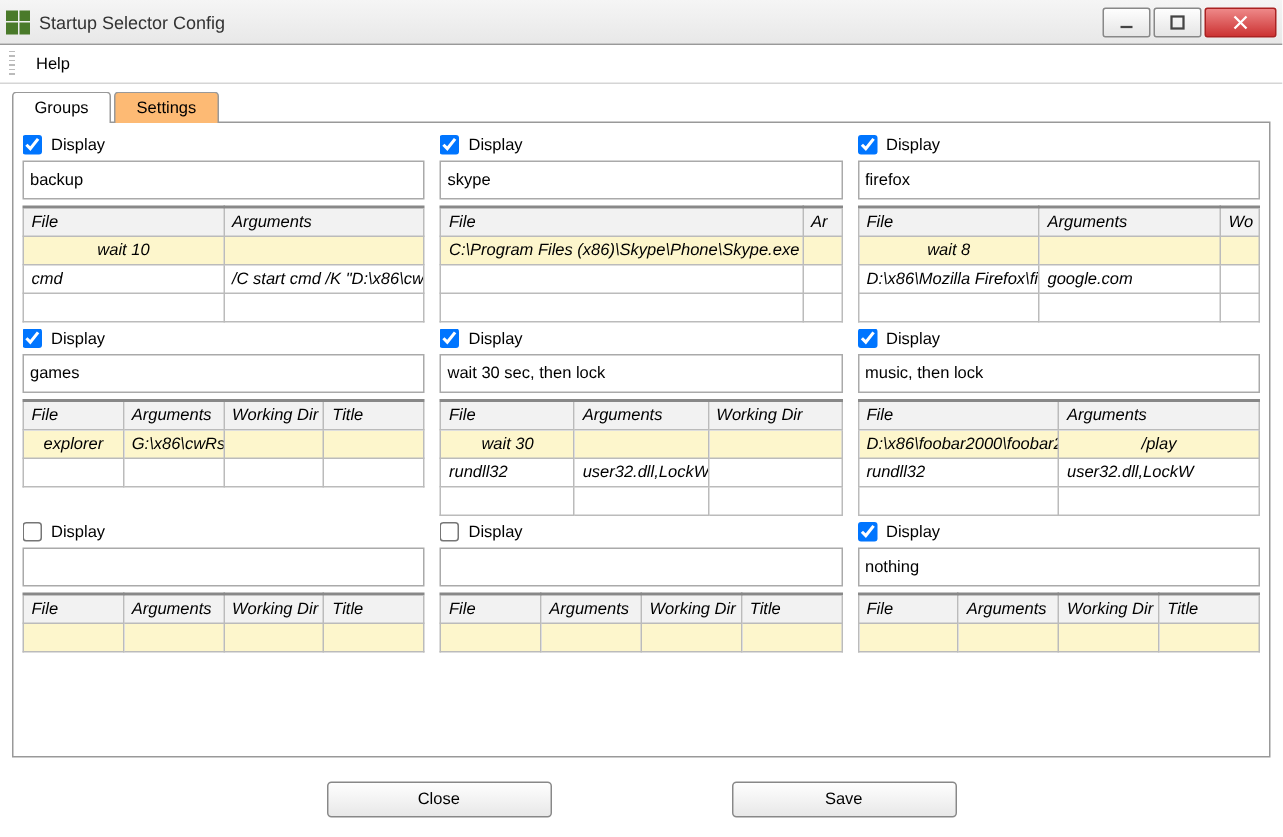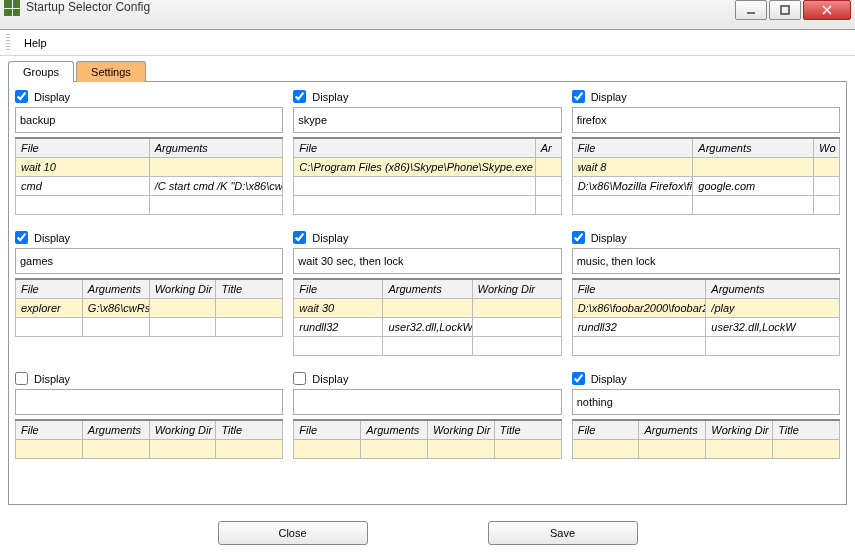--- a/index.html
+++ b/index.html
@@ -1,48 +1,48 @@
 <!DOCTYPE html>
 <html><head>
 <meta charset="utf-8">
 <style>
 * { box-sizing: border-box; margin: 0; padding: 0; }
 body { font-family: "Segoe UI", Tahoma, sans-serif; font-size: 11px; background: #fff; width: 855px; height: 558px; overflow: hidden; }
 
-.titlebar { height: 30px; background: linear-gradient(#f5f5f5, #e8e8e8); border-bottom: 1px solid #999; display: flex; align-items: flex-start; padding: 0 4px; }
+.titlebar { height: 30px; background: linear-gradient(#f5f5f5, #e8e8e8); border-bottom: 1px solid #999; display: flex; align-items: center; padding: 0 4px; }
 .titlebar .app-icon { width: 16px; height: 16px; margin-right: 6px; display: grid; grid-template: 1fr 1fr / 1fr 1fr; gap: 1px; }
 .titlebar .app-icon span { background: #4a7a2a; }
 .titlebar .title-text { flex: 1; font-size: 12px; color: #333; }
 .win-btns { display: flex; gap: 2px; }
 .win-btn { width: 32px; height: 20px; border: 1px solid #888; background: linear-gradient(#fefefe,#e5e5e5); border-radius: 2px; display: flex; align-items: center; justify-content: center; font-size: 10px; color: #333; }
 .win-btn.close { background: linear-gradient(#e88,#c33); color: #fff; width: 48px; border-color: #a22; }
 .win-btn.close svg { stroke: #fff; }
 .win-btn svg { width: 10px; height: 10px; stroke: #444; stroke-width: 1.5; fill: none; }
 
 .menubar { height: 26px; border-bottom: 1px solid #d5d5d5; display: flex; align-items: center; padding: 0 6px; }
 .menubar .grip { width: 4px; height: 18px; background: repeating-linear-gradient(#bbb 0 1px, transparent 1px 3px); margin-right: 6px; }
 .menubar .menu-item { padding: 4px 8px; }
 
 .tabs { display: flex; padding: 4px 8px 0 8px; }
 .tab { padding: 4px 14px; border: 1px solid #999; border-bottom: none; border-radius: 3px 3px 0 0; background: #fdba74; margin-right: 2px; position: relative; top: 1px; }
 .tab.active { background: #fff; font-weight: normal; z-index: 2; }
 
 .tab-panel { border: 1px solid #999; margin: 0 8px 8px 8px; padding: 6px; height: 424px; overflow: hidden; }
 
-.grid3 { display: grid; grid-template-columns: 1fr 1fr 1fr; gap: 14px 10px; }
+.grid3 { display: grid; grid-template-columns: 1fr 1fr 1fr; gap: 2px 10px; }
 
 .group { }
 .group .disp-row { display: flex; align-items: center; padding: 2px 0; }
 .group input[type=checkbox] { margin-right: 6px; }
 .name-input { width: 100%; height: 20px; border: 1px solid #aaa; padding: 12px 4px; font-size: 11px; font-family: inherit; margin-top: 2px; }
 
 .table { border: 1px solid #999; border-top: 2px solid #888; margin-top: 4px; width: 100%; border-collapse: collapse; table-layout: fixed; font-style: italic; }
 .table th, .table td { border: 1px solid #bbb; padding: 3px 5px; text-align: left; font-weight: normal; overflow: hidden; white-space: nowrap; height: 19px; }
 .table th { background: #f2f2f2; font-size: 11px; }
-.table tr.hi td { background: #fdf6cc; }
+.table tr.hi td { background: #fdf6cc; text-align: center; }
 .table td.empty { background: #fff; }
 .table tr.hi td.empty { background: #fdf6cc; }
 
 .button-row { display: flex; justify-content: center; gap: 120px; padding: 8px 0 12px 0; }
 .btn { width: 150px; height: 24px; border: 1px solid #888; border-radius: 3px; background: linear-gradient(#fefefe,#e8e8e8); font-family: inherit; font-size: 11px; }
 </style>
 </head>
 <body>
 
 <div class="titlebar">

